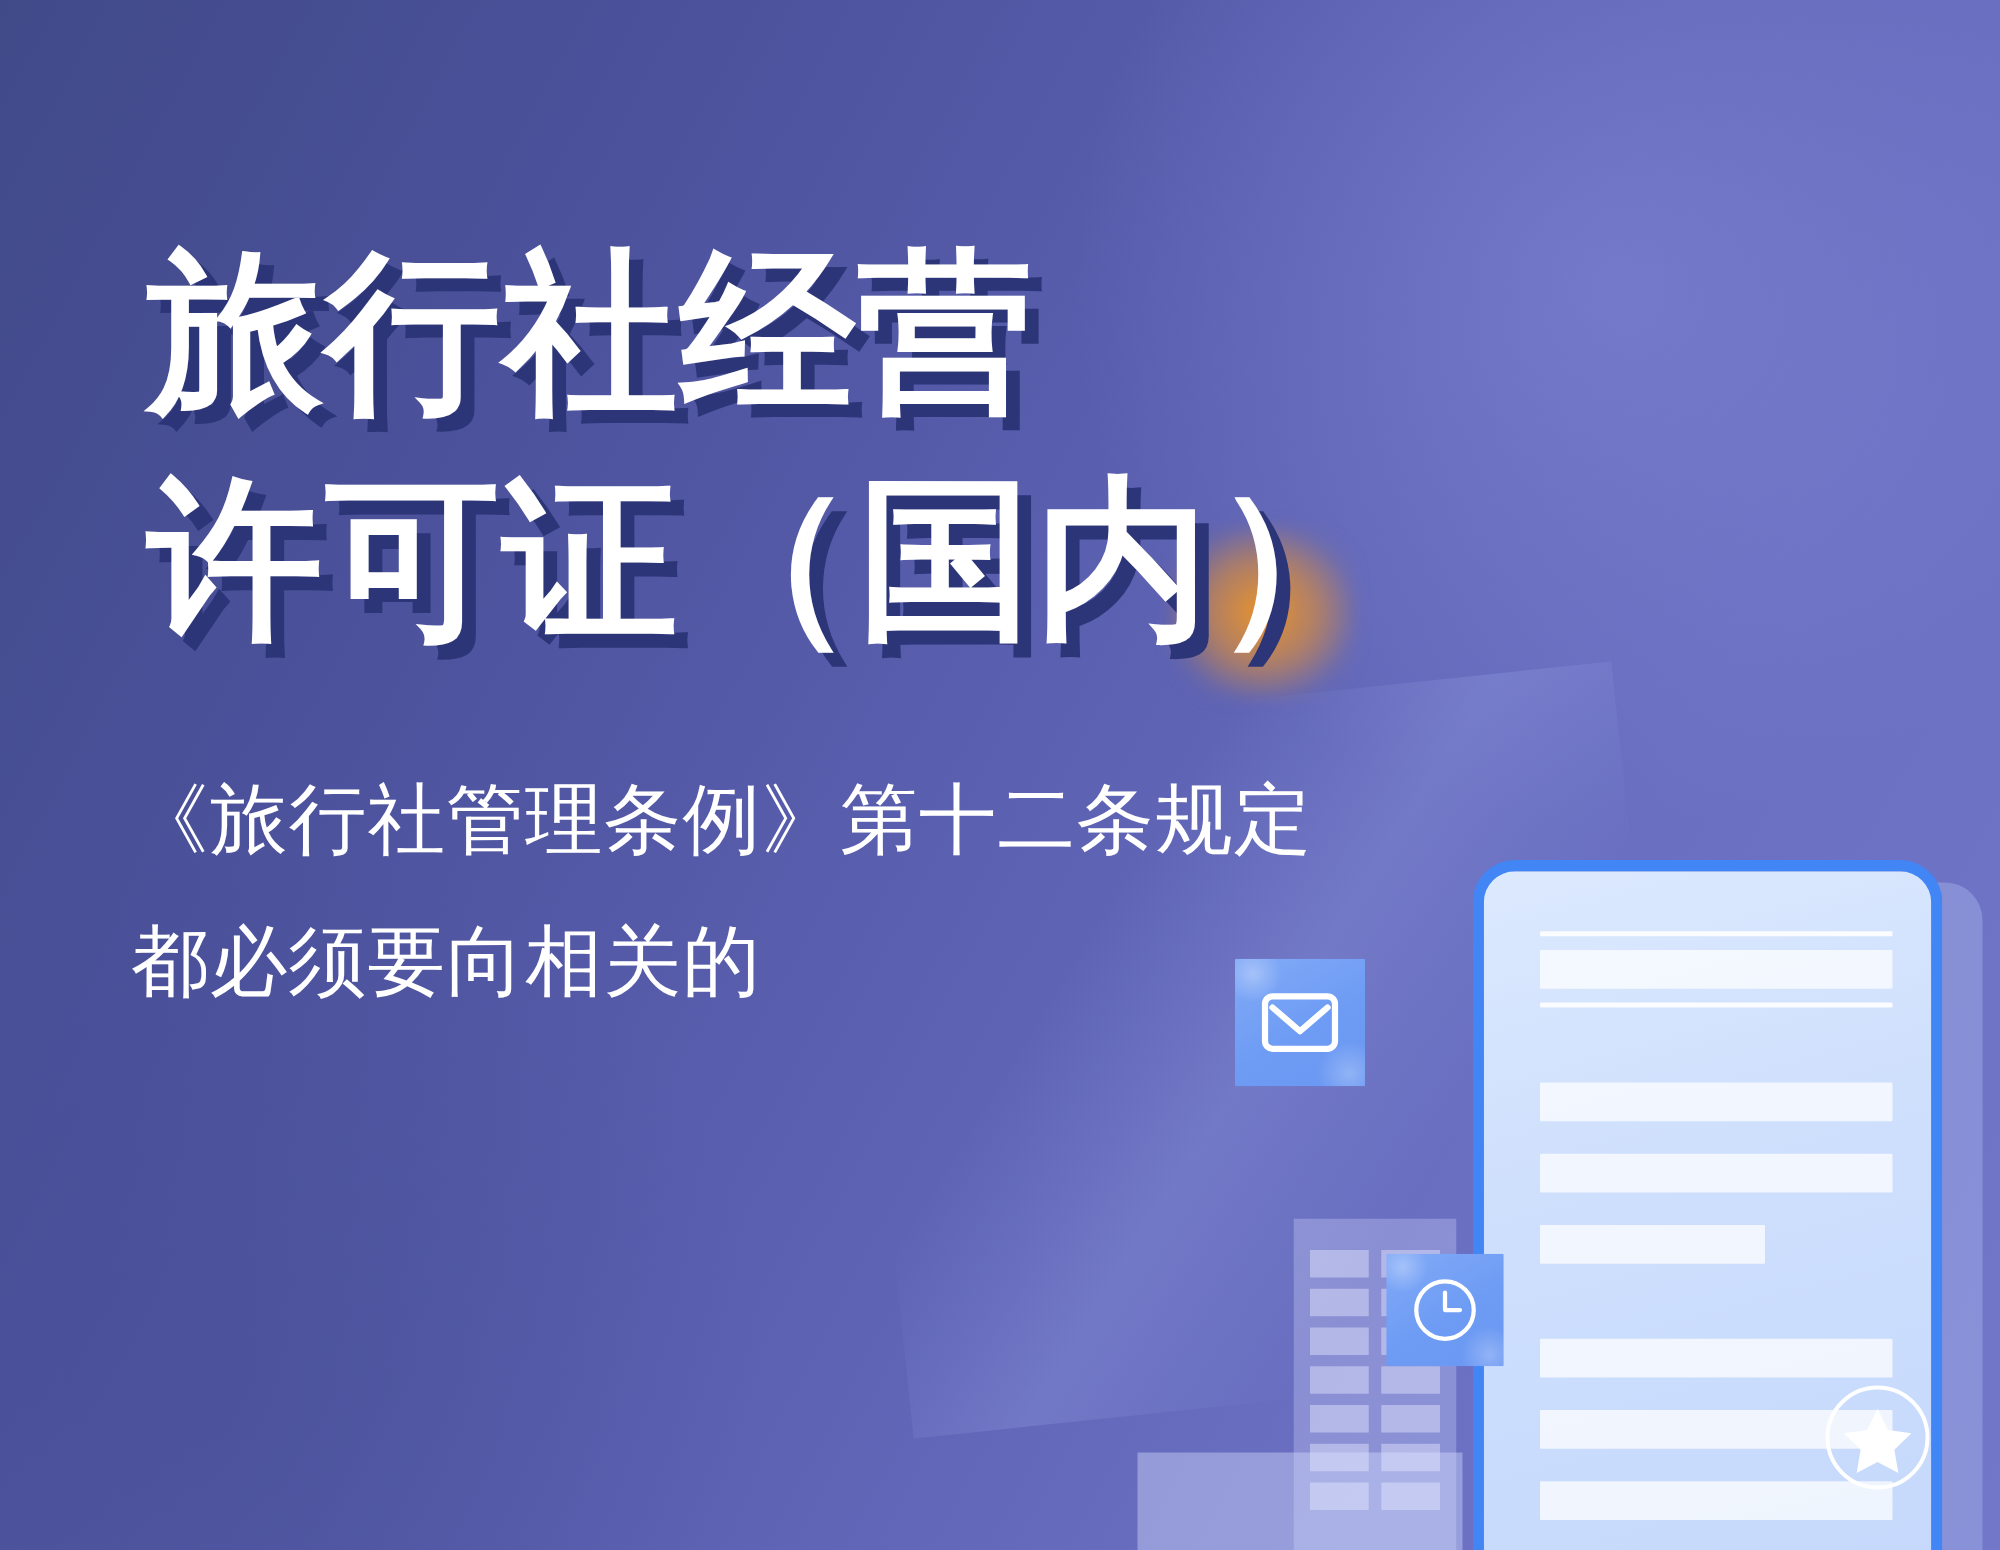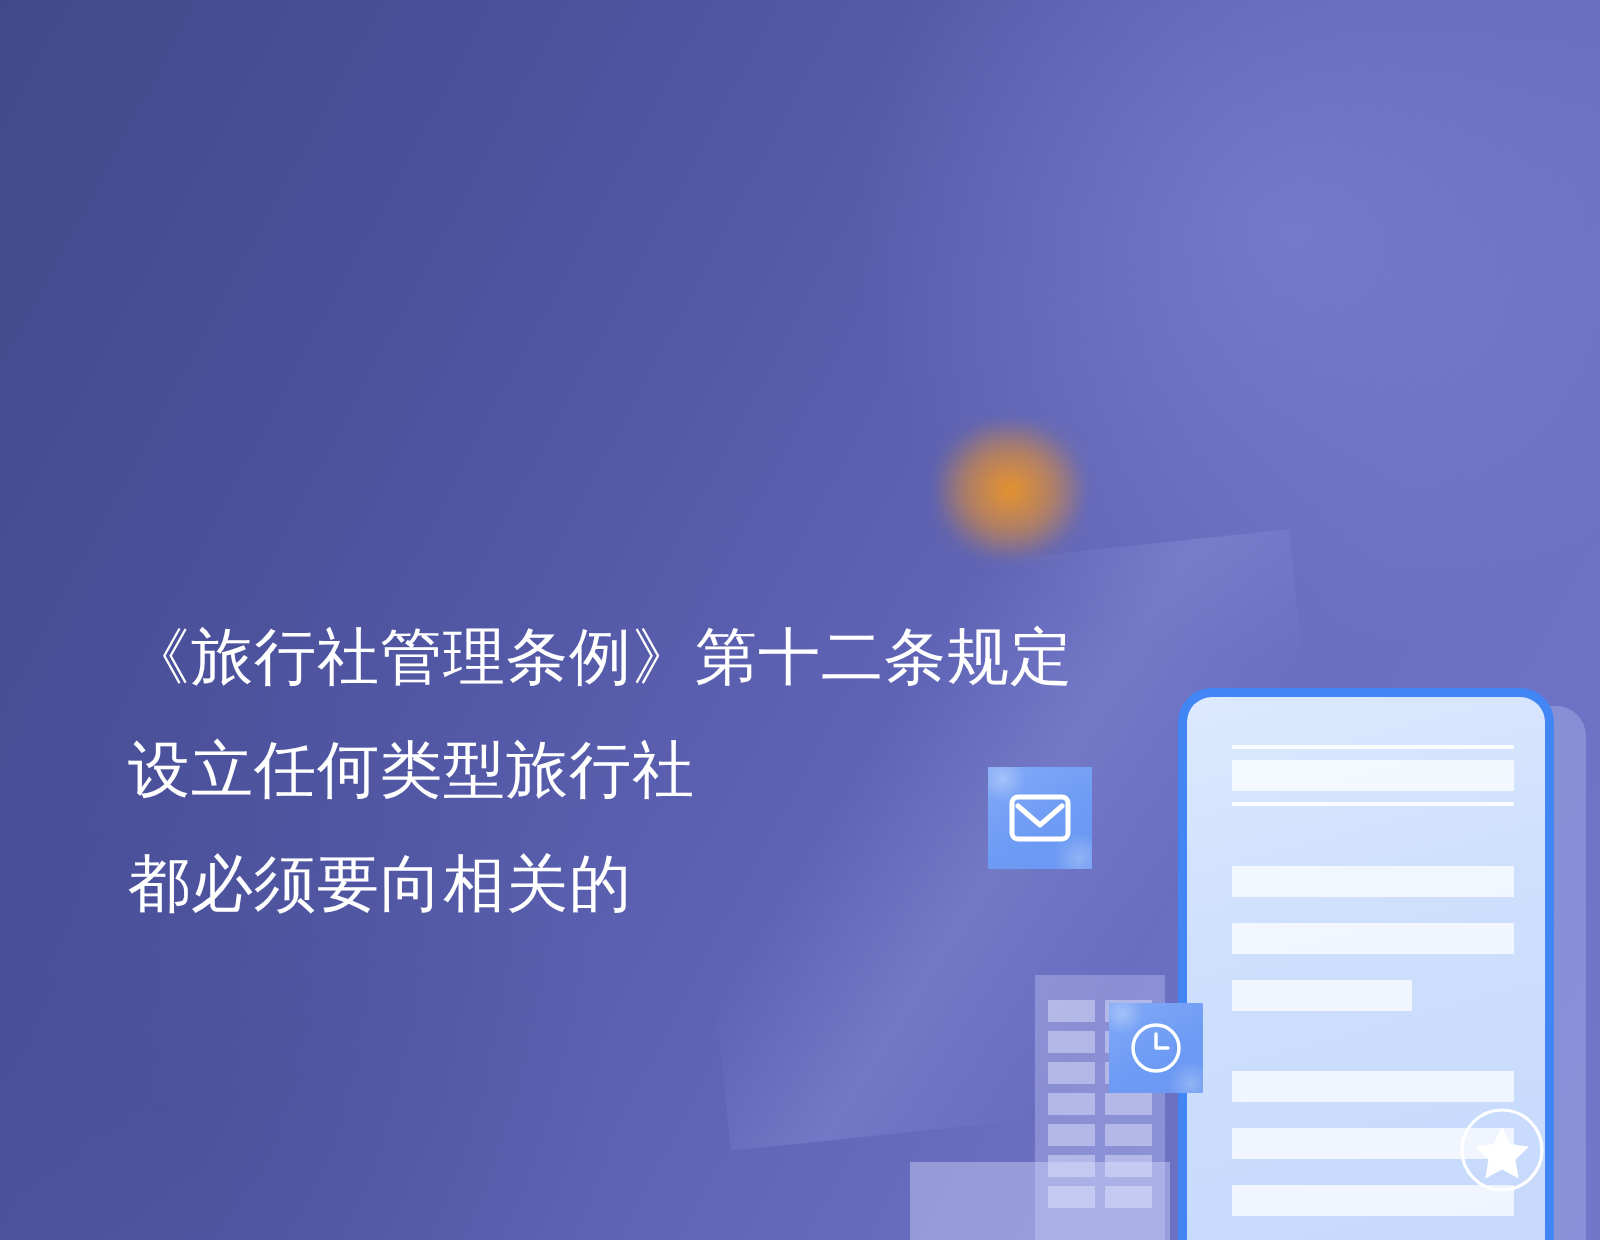--- a/index.html
+++ b/index.html
@@ -65,21 +65,21 @@
     font-weight: 700;
     line-height: 1.30;
     letter-spacing: 2px;
     white-space: nowrap;
     text-shadow: 11px 11px 0px #2C3578;
   }
 
   
   .bodycopy {
     position: absolute;
-    left: 128px;
+    left: 105px;
     top: 600px;
     width: 1060px;
   }
   .bodycopy .bline {
     color: #ffffff;
     font-size: 62px;
     font-weight: 400;
     line-height: 1.83;
     letter-spacing: 1px;
     white-space: nowrap;
@@ -177,24 +177,27 @@
 </head>
 <body>
 
 <div id="poster">
 
   <div class="bg-wash wash-topright"></div>
   <div class="bg-wash wash-bottomleft"></div>
   <div class="bg-wash wash-streak"></div>
   <div class="bg-wash wash-orange"></div>
 
+  <div class="headline">
+    <div class="line">旅行社经营</div>
+    <div class="line">许可证（国内）</div>
+  </div>
 
   <div class="bodycopy">
     <div class="bline">《旅行社管理条例》第十二条规定</div>
-    <div class="bline">设立任何类型旅行社</div>
     <div class="bline">都必须要向相关的</div>
   </div>
 
   <div class="illus">
 
     <div class="bld-base"></div>
     <div class="building"></div>
     <div class="bld-windows">
       <i></i>
         <i></i>

